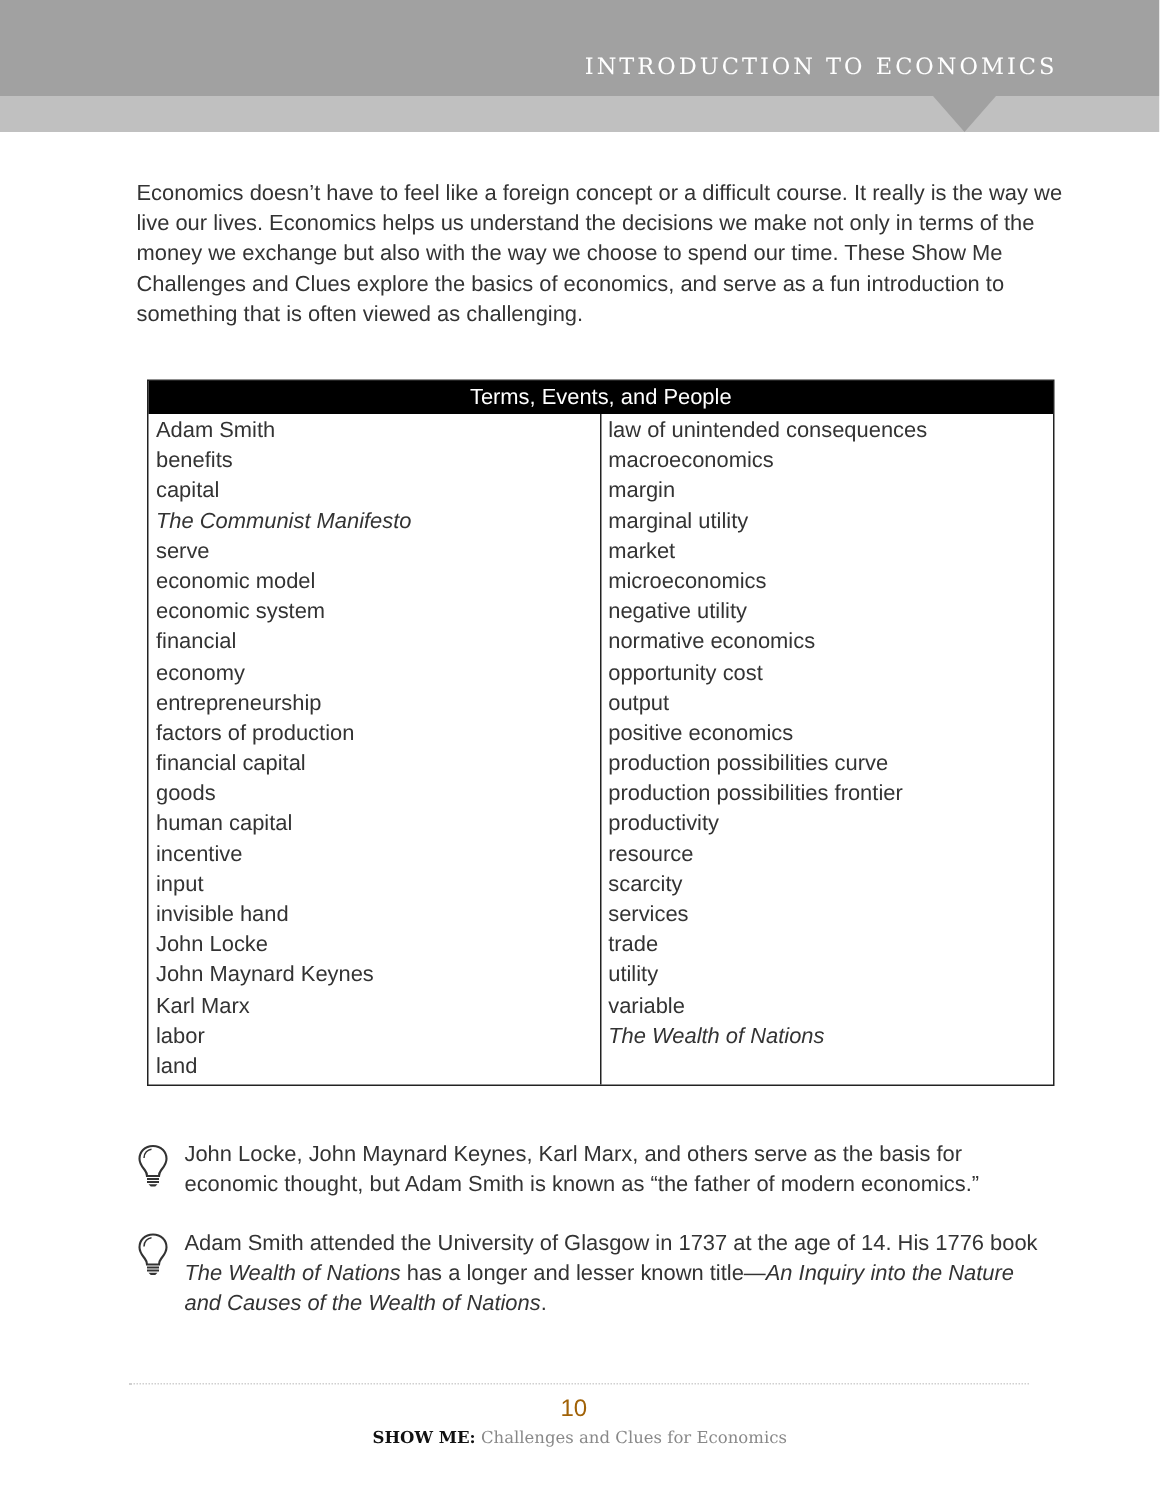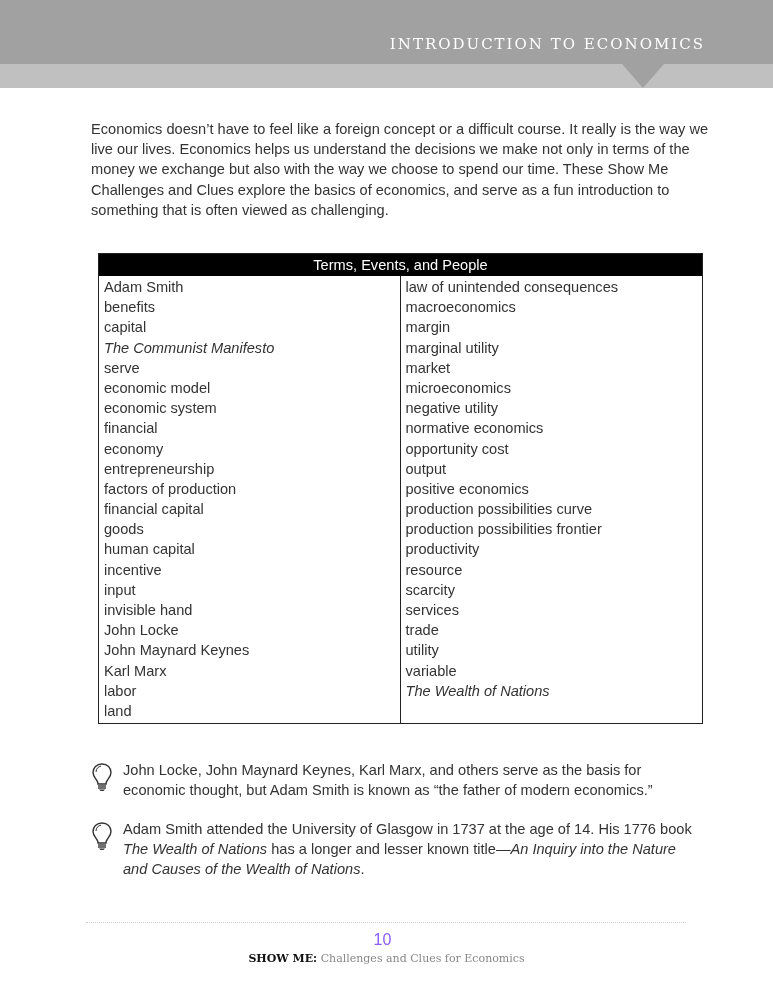--- a/index.html
+++ b/index.html
@@ -24,21 +24,21 @@
     .terms-col.left { border-right: 1.5px solid #222; }
     .term { font-size: 14.6px; height: 20.2px; line-height: 20.2px; color: #333; white-space: nowrap; }
     .term.italic { font-style: italic; }
 
     .tip { position: absolute; left: 91px; width: 610px; font-size: 14.6px; line-height: 20.2px; color: #333; }
     .tip .bulb { position: absolute; left: 0; top: 2px; width: 22px; height: 30px; }
     .tip .tip-text { margin-left: 32px; }
     .tip .tip-text .ital { font-style: italic; }
 
     .footer-rule { position: absolute; left: 86px; top: 922px; width: 600px; border-top: 1px dotted #d0d0d0; }
-    .page-number { position: absolute; left: 0; top: 931px; width: 765px; text-align: center; font-size: 16px; color: #8b5cf6; }
+    .page-number { position: absolute; left: 0; top: 931px; width: 765px; text-align: center; font-size: 16px; color: #a16207; }
     .footer-title { position: absolute; left: 0; top: 952px; width: 773px; text-align: center; font-family: "DejaVu Serif", serif; font-size: 11px; color: #888; }
     .footer-title .brand { color: #111; font-weight: bold; margin-top: 24px; }
   </style>
 </head>
 <body>
 
 <div class="banner-top"></div>
 <div class="banner-strip"></div>
 <div class="banner-notch"></div>
 <div class="banner-title">INTRODUCTION TO ECONOMICS</div>

